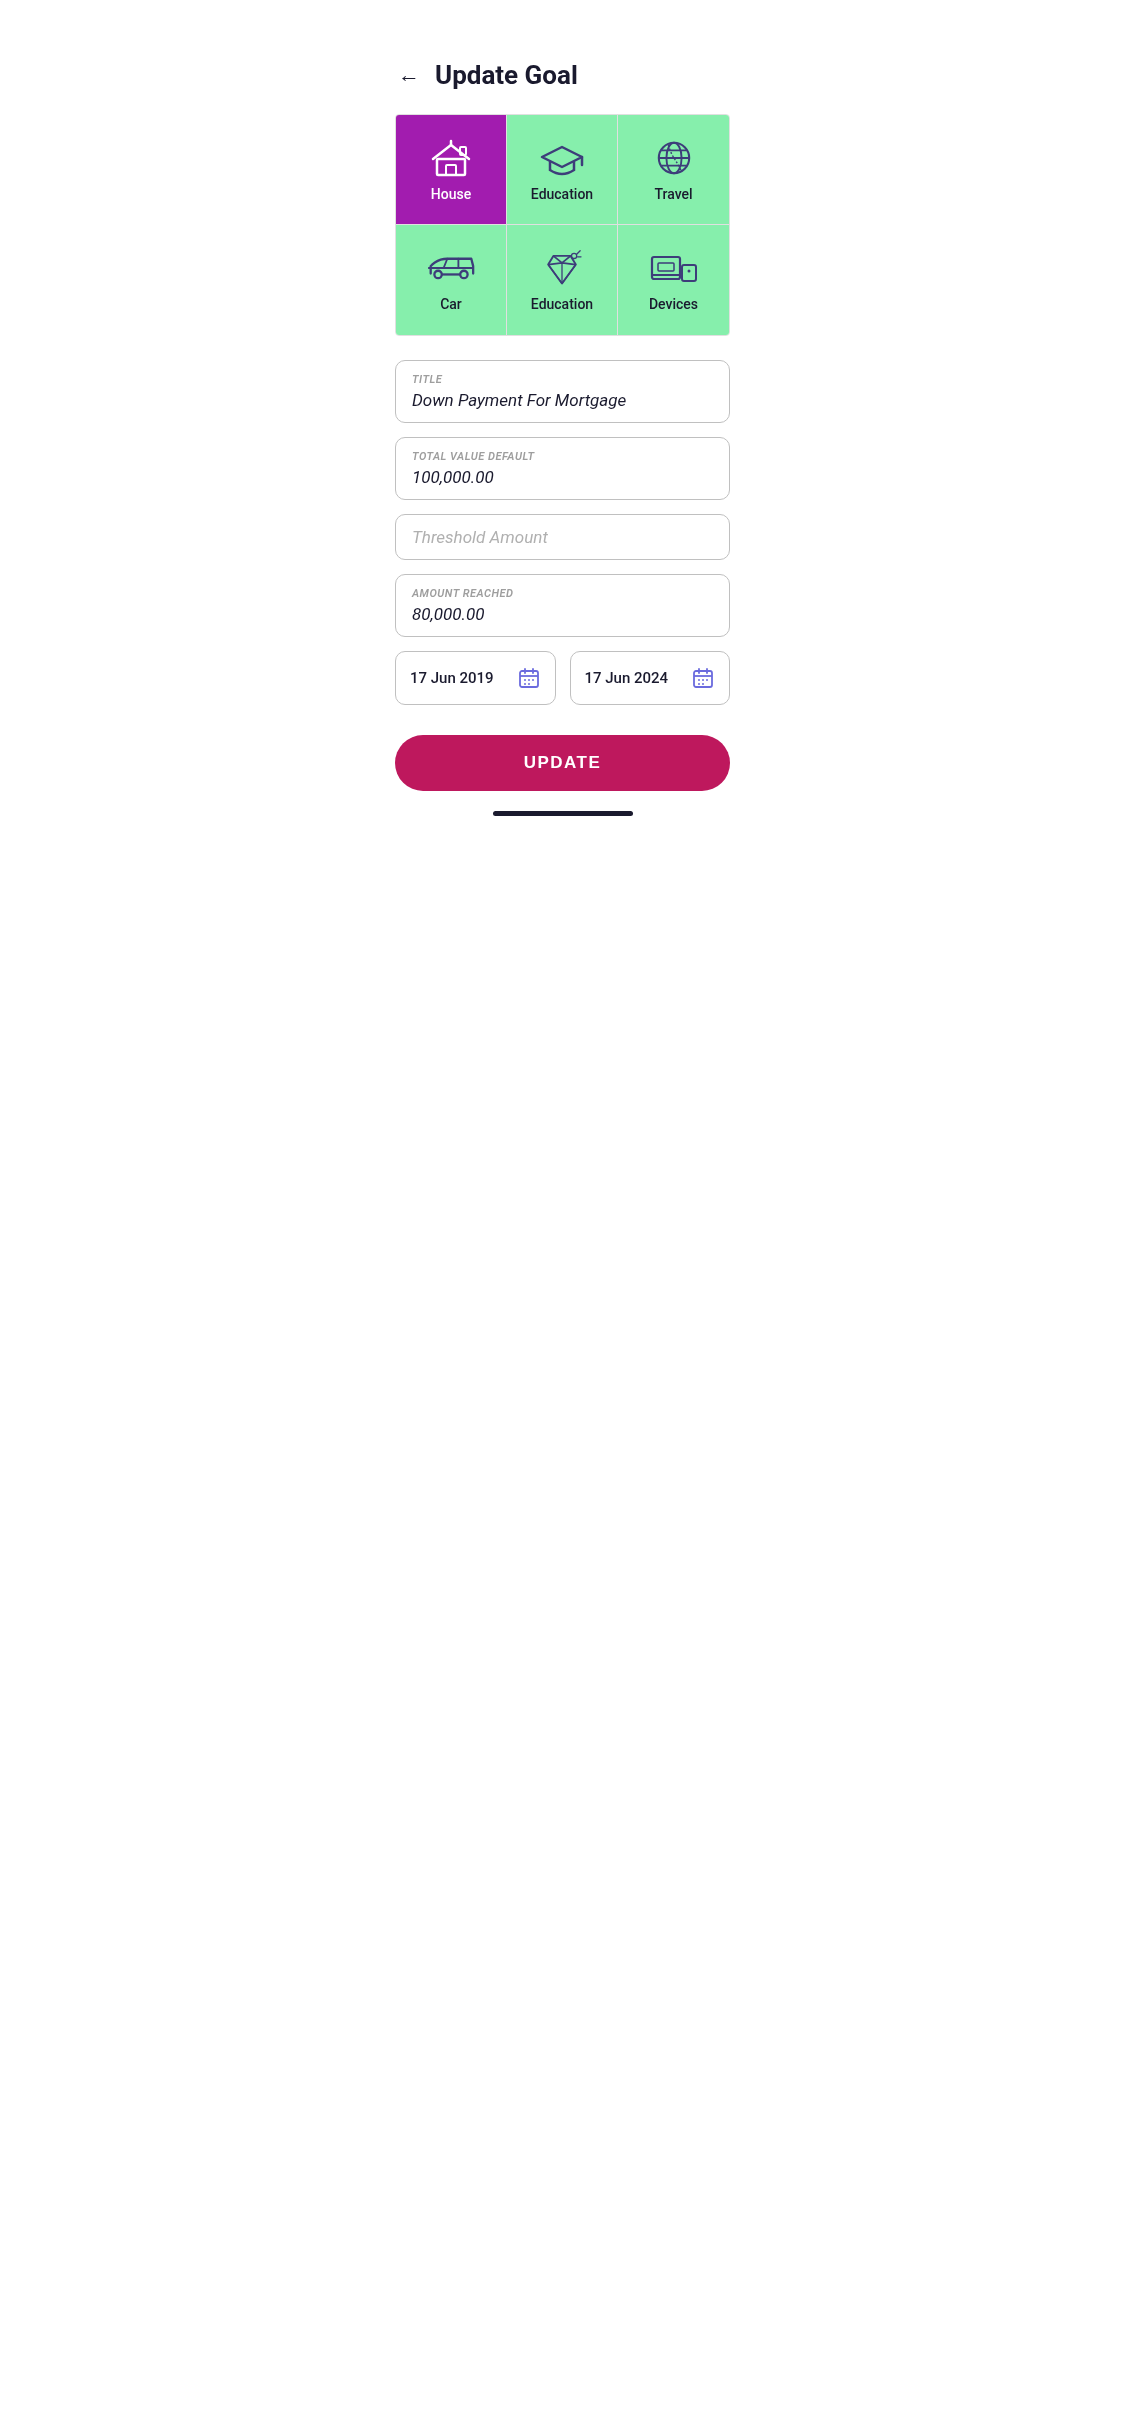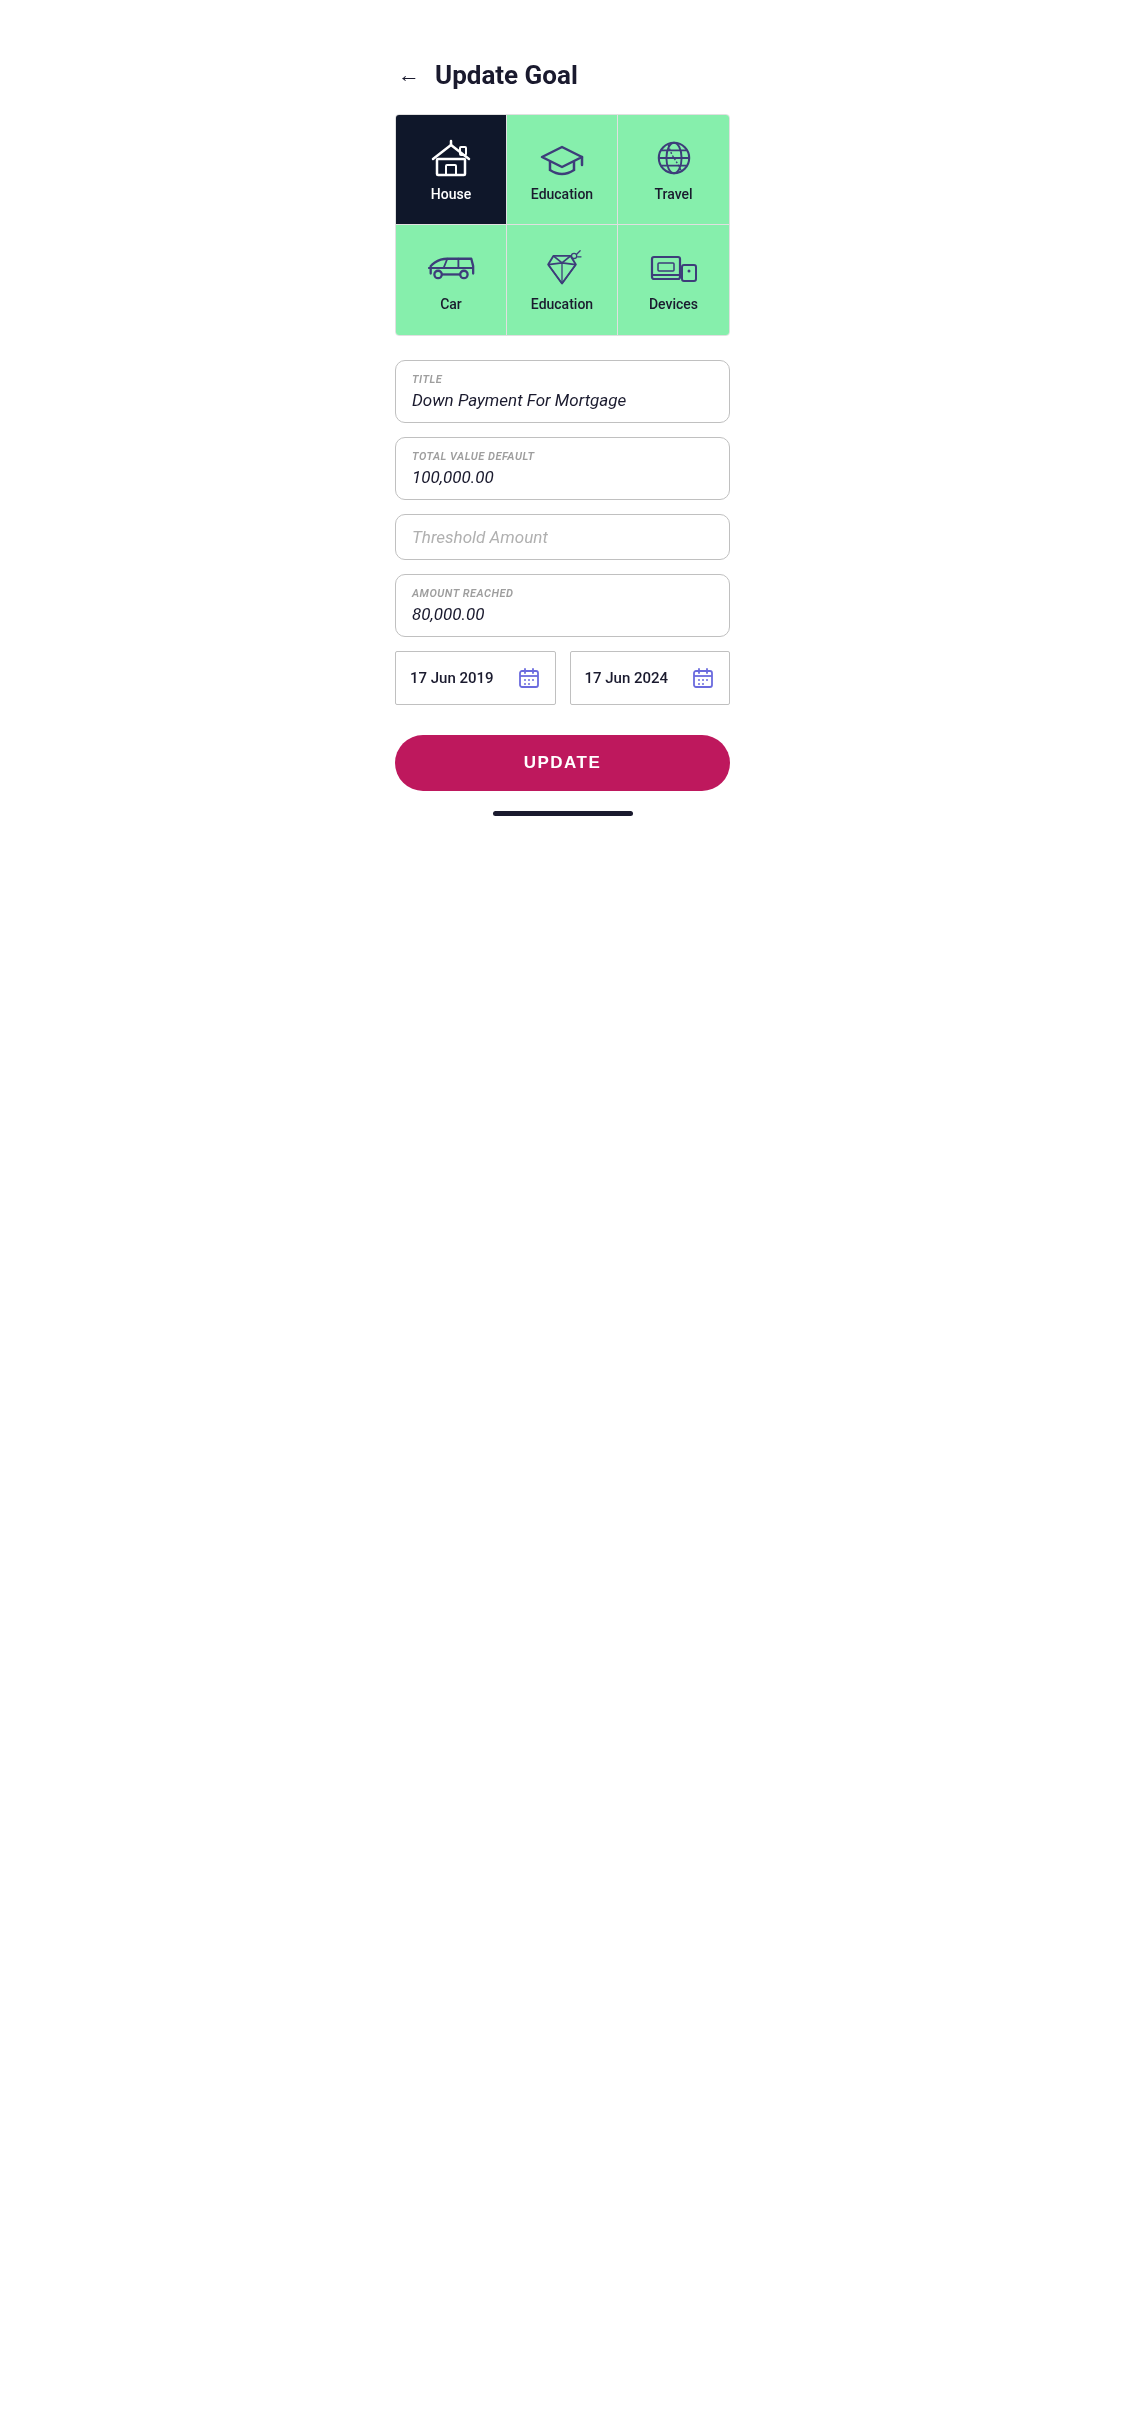--- a/index.html
+++ b/index.html
@@ -80,21 +80,21 @@
       border-right: none;
     }
 
     .category-item:nth-child(4),
     .category-item:nth-child(5),
     .category-item:nth-child(6) {
       border-bottom: none;
     }
 
     .category-item.active {
-      background: #0f172a;
+      background: #a21caf;
     }
 
     .category-item.active .category-label {
       color: #ffffff;
     }
 
     .category-icon {
       width: 50px;
       height: 40px;
       display: flex;
@@ -158,21 +158,21 @@
     
     .date-row {
       display: flex;
       gap: 14px;
       margin-bottom: 30px;
     }
 
     .date-field {
       flex: 1;
       border: 1px solid #c0c0c0;
-      border-radius: 2px;
+      border-radius: 10px;
       padding: 14px 14px;
       display: flex;
       align-items: center;
       justify-content: space-between;
       cursor: pointer;
     }
 
     .date-text {
       font-size: 15px;
       color: #1a1a2e;

